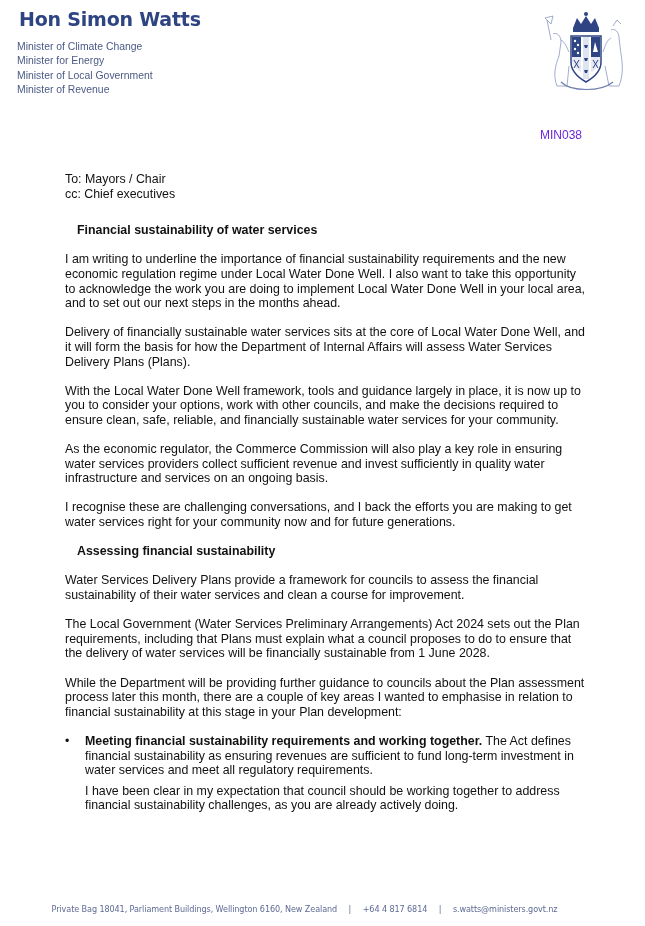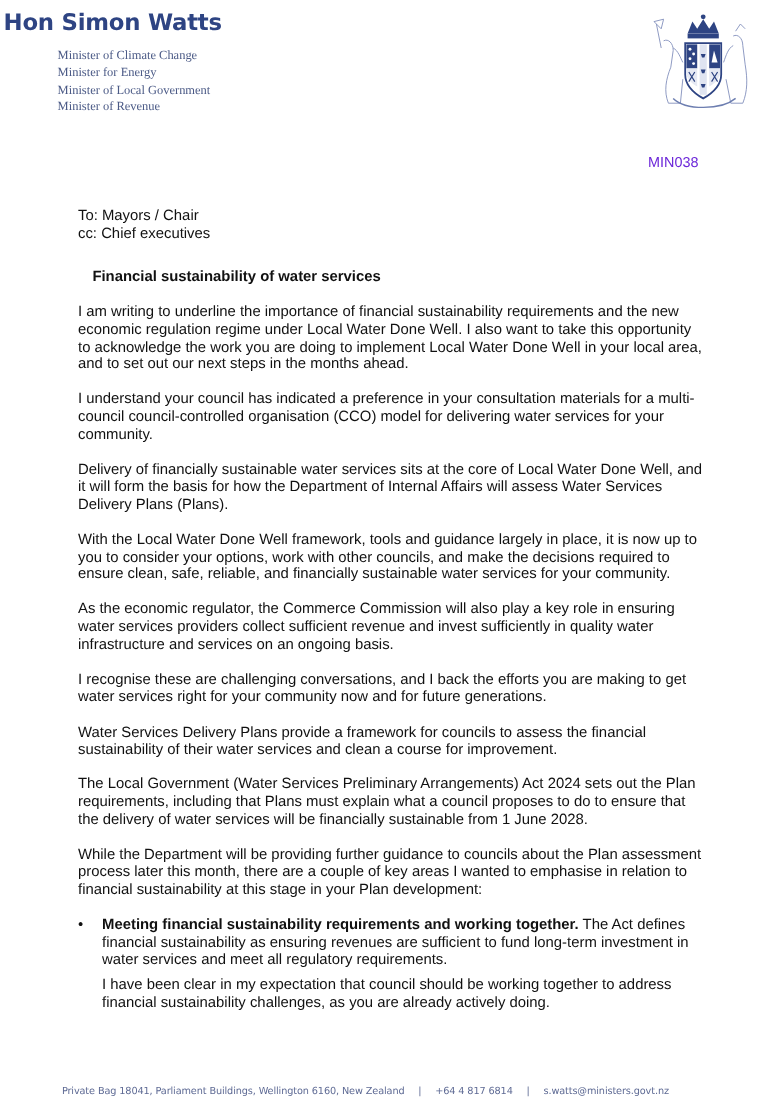--- a/index.html
+++ b/index.html
@@ -1,25 +1,25 @@
 <!DOCTYPE html>
 <html><head>
 <meta charset="utf-8">
 <style>
   html, body { margin:0; padding:0; }
   body {
     width:645px; height:926px; background:#ffffff; position:relative; overflow:hidden;
     font-family:"Liberation Sans", sans-serif; color:#111111;
   }
   .header-name {
-    position:absolute; left:3px; top:8px; font-size:19px; font-weight:bold;
+    position:absolute; left:19px; top:8px; font-size:19px; font-weight:bold;
     color:#2e4483; font-family:"DejaVu Sans", sans-serif; letter-spacing:-0.2px;
   }
   .roles { position:absolute; left:17px; top:40px; }
-  .role { font-family:Liberation Serif, serif; font-size:10.4px; color:#4b5a86; line-height:14.3px;margin-left:31px; }
+  .role { font-family:Liberation Sans, sans-serif; font-size:10.4px; color:#4b5a86; line-height:14.3px; }
   .crest { position:absolute; left:541px; top:10px; width:90px; height:84px; }
   .ref { position:absolute; left:540px; top:128px; font-size:12px; color:#6d28d9;text-align:right; }
   .letter { position:absolute; left:65px; top:156px; width:520px; font-size:12.4px; line-height:14.6px;margin-top:16px; }
   .letter p { margin:0 0 14.6px 0; }
   .letter .h { font-weight:bold;padding-left:12px; }
   .addr p { margin:0; }
   .gap-big { height:22px; }
   .bullet { position:relative; padding-left:20px; margin:0; }
   .bullet .dot { position:absolute; left:0; top:0; }
   .bullet p { margin:0 0 6px 0; }
@@ -73,25 +73,25 @@
 <div class="ref">MIN038</div>
 
 <div class="letter">
   <div class="addr">
     <p>To: Mayors / Chair</p>
     <p>cc: Chief executives</p>
   </div>
   <div class="gap-big"></div>
   <p class="h">Financial sustainability of water services</p>
   <p>I am writing to underline the importance of financial sustainability requirements and the new economic regulation regime under Local Water Done Well. I also want to take this opportunity to acknowledge the work you are doing to implement Local Water Done Well in your local area, and to set out our next steps in the months ahead.</p>
-  <p>I understand your council has indicated a preference in your consultation materials for a multi-council council-controlled organisation (CCO) model for delivering water services for your community.</p>
   <p>Delivery of financially sustainable water services sits at the core of Local Water Done Well, and it will form the basis for how the Department of Internal Affairs will assess Water Services Delivery Plans (Plans).</p>
   <p>With the Local Water Done Well framework, tools and guidance largely in place, it is now up to you to consider your options, work with other councils, and make the decisions required to ensure clean, safe, reliable, and financially sustainable water services for your community.</p>
   <p>As the economic regulator, the Commerce Commission will also play a key role in ensuring water services providers collect sufficient revenue and invest sufficiently in quality water infrastructure and services on an ongoing basis.</p>
   <p>I recognise these are challenging conversations, and I back the efforts you are making to get water services right for your community now and for future generations.</p>
+  <p class="h">Assessing financial sustainability</p>
   <p>Water Services Delivery Plans provide a framework for councils to assess the financial sustainability of their water services and clean a course for improvement.</p>
   <p>The Local Government (Water Services Preliminary Arrangements) Act 2024 sets out the Plan requirements, including that Plans must explain what a council proposes to do to ensure that the delivery of water services will be financially sustainable from 1 June 2028.</p>
   <p>While the Department will be providing further guidance to councils about the Plan assessment process later this month, there are a couple of key areas I wanted to emphasise in relation to financial sustainability at this stage in your Plan development:</p>
   <div class="bullet">
     <span class="dot">•</span>
     <p><b>Meeting financial sustainability requirements and working together.</b><span> The Act defines financial sustainability as ensuring revenues are sufficient to fund long-term investment in water services and meet all regulatory requirements.</span></p>
     <p>I have been clear in my expectation that council should be working together to address financial sustainability challenges, as you are already actively doing.</p>
   </div>
 </div>
 

